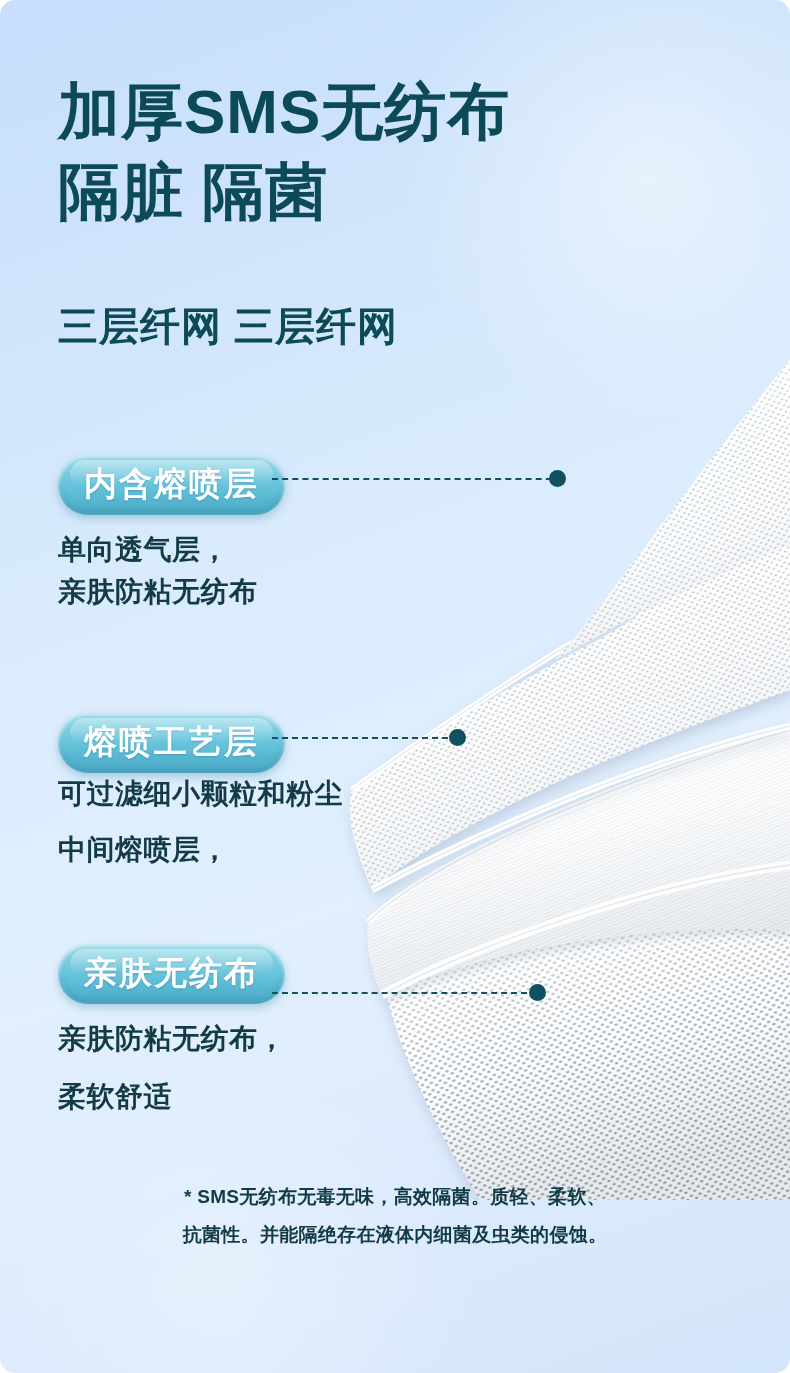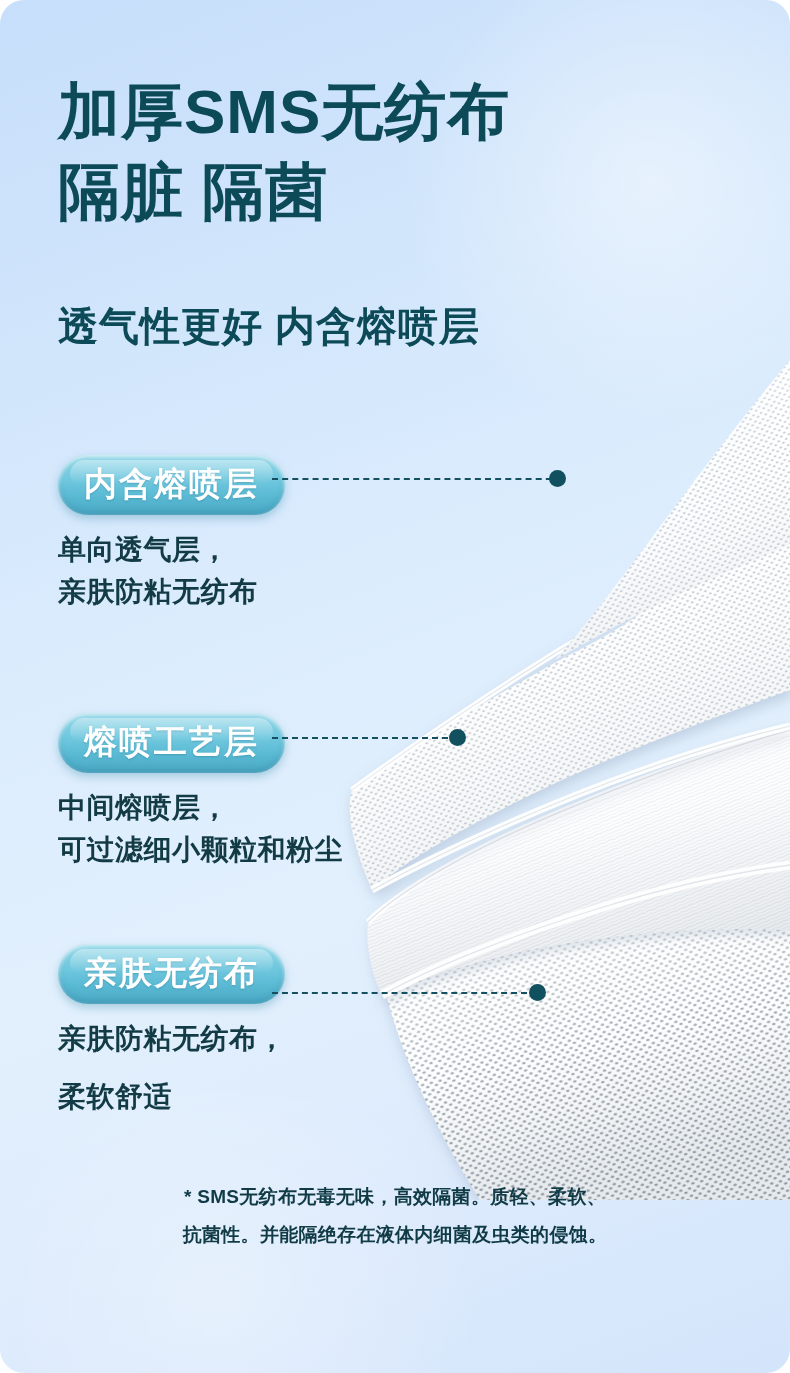--- a/index.html
+++ b/index.html
@@ -14,21 +14,21 @@
     overflow: hidden;
   }
 
   
   #page {
     position: relative;
     width: 790px;
     height: 1373px;
     background:
       linear-gradient(160deg, #c7dffb 0%, #cfe4fb 18%, #dbecfd 42%, #e2f0fd 62%, #dceafc 82%, #d3e5fb 100%);
-    border-radius: 24px;
+    border-radius: 15px;
     overflow: hidden;
   }
 
   
   #wash-right {
     position: absolute;
     right: -120px;
     top: -80px;
     width: 520px;
     height: 520px;
@@ -279,34 +279,34 @@
       <path d="M 790 30 L 790 215 C 700 252 620 292 555 330 C 610 270 690 150 790 30 Z" fill="url(#texDotsFine)"></path>
       <path d="M 790 30 L 790 215 C 700 252 620 292 555 330 C 610 270 690 150 790 30 Z" fill="url(#shadeTop)"></path>
     </g>
   </svg>
 
   <div id="headline">
     <div class="h-line">加厚SMS无纺布</div>
     <div class="h-line">隔脏 隔菌</div>
   </div>
 
-  <div id="subtitle">透气性更好 内含熔喷层</div>
+  <div id="subtitle">三层纤网 三层纤网</div>
 
   <div class="anno" style="left:58px; top:455px;">
     <div class="badge">内含熔喷层</div>
     <div class="desc">单向透气层，</div>
     <div class="desc" style="margin-top:0;">亲肤防粘无纺布</div>
   </div>
   <div class="leader" style="left:272px; top:478px; width:290px;"></div>
   <div class="dot" style="left:549px; top:470px;"></div>
 
   <div class="anno" style="left:58px; top:713px;">
     <div class="badge">熔喷工艺层</div>
+    <div class="desc" style="margin-top:0;">可过滤细小颗粒和粉尘</div>
     <div class="desc">中间熔喷层，</div>
-    <div class="desc" style="margin-top:0;">可过滤细小颗粒和粉尘</div>
   </div>
   <div class="leader" style="left:272px; top:737px; width:186px;"></div>
   <div class="dot" style="left:449px; top:729px;"></div>
 
   <div class="anno" style="left:58px; top:944px;">
     <div class="badge">亲肤无纺布</div>
     <div class="desc">亲肤防粘无纺布，</div>
     <div class="desc" style="margin-top:16px;">柔软舒适</div>
   </div>
   <div class="leader" style="left:272px; top:992px; width:265px;"></div>

